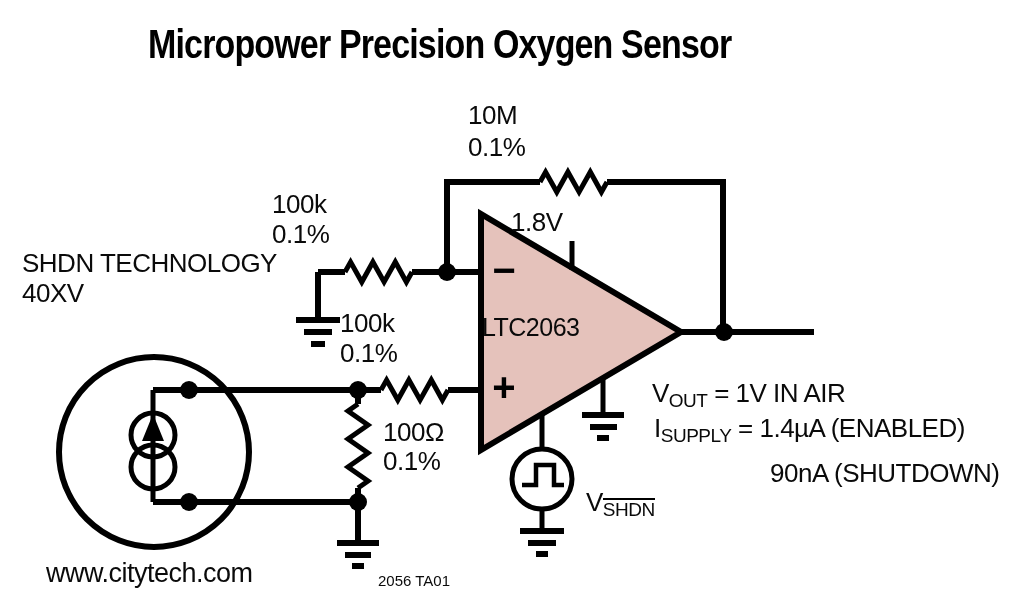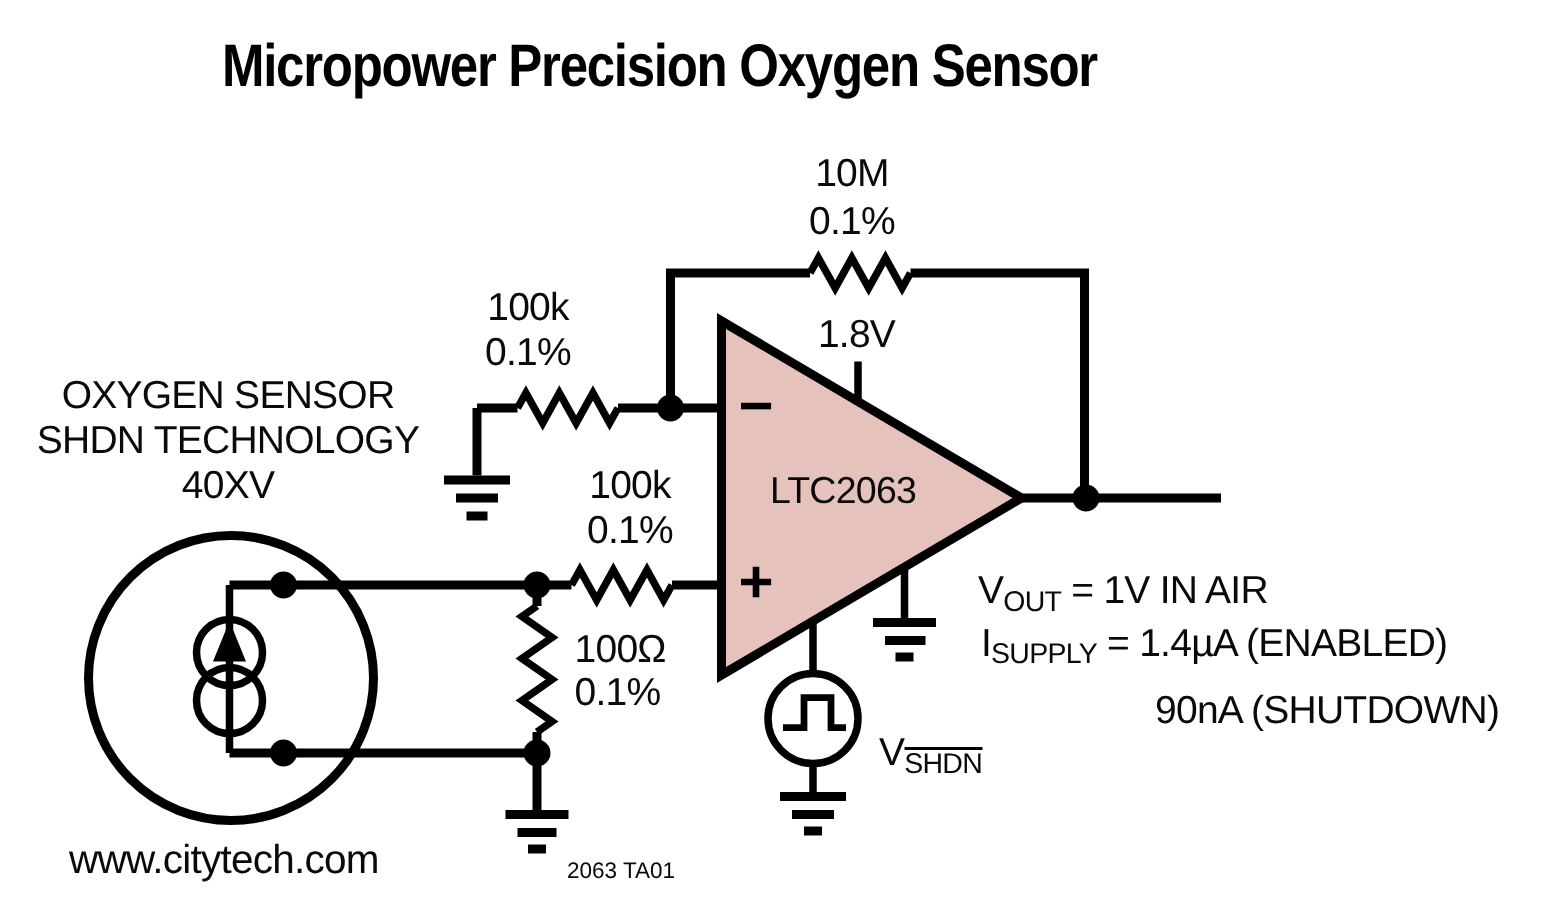--- a/index.html
+++ b/index.html
@@ -1,21 +1,21 @@
 <!DOCTYPE html>
 <html><head>
 <meta charset="utf-8">
 <style>
   html,body{margin:0;padding:0;background:#ffffff;}
   #stage{position:relative;width:1027px;height:600px;background:#ffffff;overflow:hidden;
          font-family:"Liberation Sans",sans-serif;color:#000;}
   #schematic{position:absolute;left:0;top:0;}
   .lbl{position:absolute;font-size:26px;line-height:30px;letter-spacing:-0.5px;
        white-space:nowrap;color:#0a0a0a;}
-  .ctr{text-align:center;}
+  .ctr{}
   .title{position:absolute;left:148px;top:22px;font-size:40px;font-weight:bold;
          letter-spacing:-1px;white-space:nowrap;transform:scaleX(0.85);
          transform-origin:left center;color:#000;}
   .sub{font-size:19px;vertical-align:-5px;letter-spacing:-0.5px;}
   .sub-ovl{font-size:19px;vertical-align:-5px;display:inline-block;
            border-top:2.5px solid #000;line-height:20px;letter-spacing:-0.5px;margin-top:40px;}
   .small{font-size:15px;letter-spacing:0;}
   .site{font-size:27px;}
   .opamp-name{font-size:25px;}
   svg text{font-family:"Liberation Sans",sans-serif;}
@@ -114,21 +114,20 @@
     <div>100k</div>
     <div>0.1%</div>
   </div>
 
   <div class="lbl" style="left:383px;top:418px;line-height:29px;">
     <div>100Ω</div>
     <div>0.1%</div>
   </div>
 
   <div class="lbl ctr" style="left:22px;top:248px;width:260px;">
-    <div>OXYGEN SENSOR</div>
     <div>SHDN TECHNOLOGY</div>
     <div>40XV</div>
   </div>
 
   <div class="lbl ctr opamp-name" style="left:482px;top:312px;width:160px;">LTC2063</div>
 
   <div class="lbl" style="left:586px;top:458px;">
     <span>V</span><span class="sub-ovl">SHDN</span>
   </div>
 
@@ -137,15 +136,15 @@
   </div>
 
   <div class="lbl" style="left:654px;top:413px;">
     <span>I</span><span class="sub">SUPPLY</span><span> = 1.4µA (ENABLED)</span>
   </div>
 
   <div class="lbl" style="left:770px;top:458px;">90nA (SHUTDOWN)</div>
 
   <div class="lbl site" style="left:46px;top:558px;">www.citytech.com</div>
 
-  <div class="lbl small" style="left:378px;top:566px;">2063 TA01</div>
+  <div class="lbl small" style="left:378px;top:566px;">2056 TA01</div>
 
 </div>
 
 </body></html>

